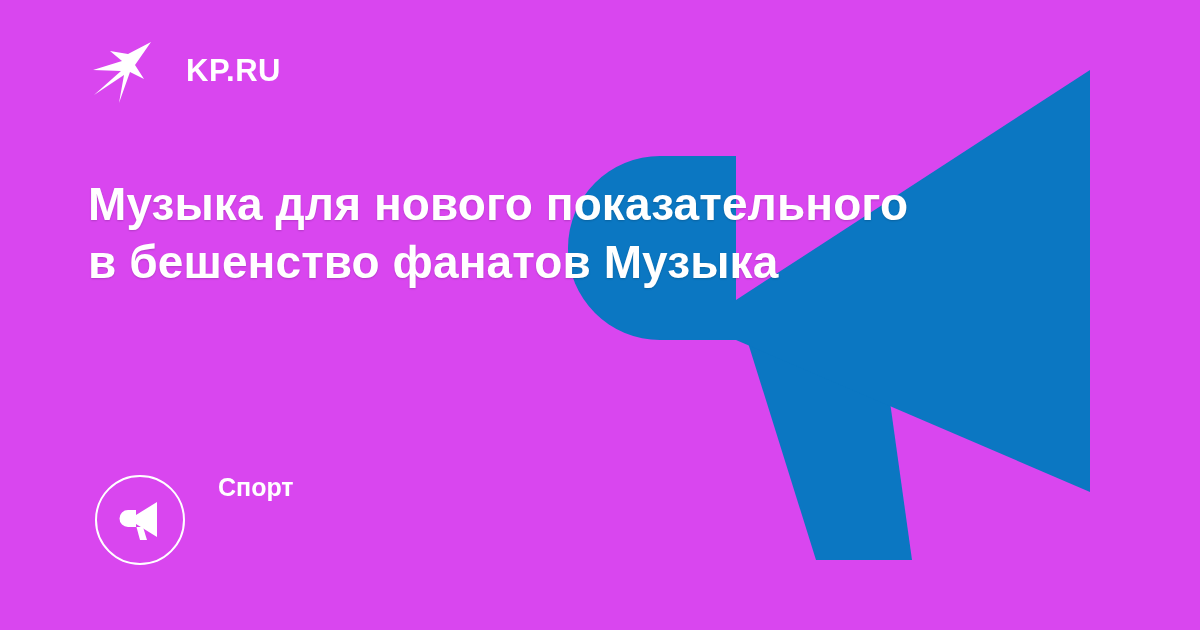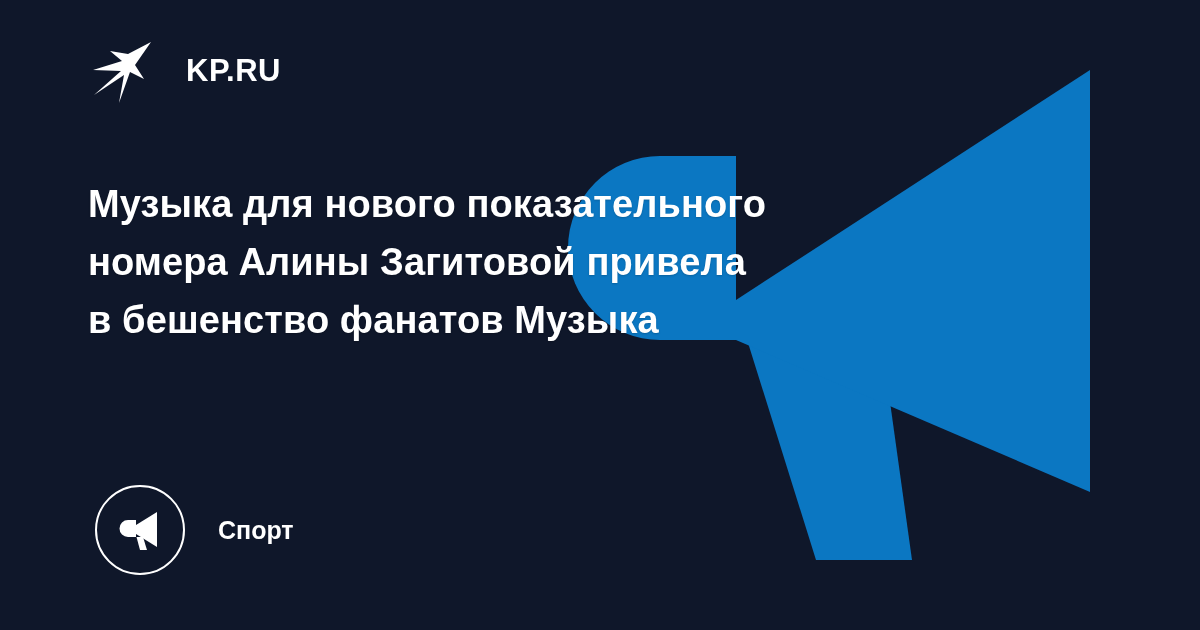--- a/index.html
+++ b/index.html
@@ -12,21 +12,21 @@
     height: 630px;
     overflow: hidden;
     font-family: "Liberation Sans", "DejaVu Sans", sans-serif;
     background: #0383cf;
   }
 
   .card {
     position: relative;
     width: 1200px;
     height: 630px;
-    background: #0f172a;
+    background: #d946ef;
     overflow: hidden;
   }
 
   
   .watermark {
     position: absolute;
     left: 0;
     top: 0;
     width: 1200px;
     height: 630px;
@@ -59,38 +59,37 @@
   }
 
   
   .headline {
     position: absolute;
     left: 88px;
     top: 175px;
     width: 900px;
     margin: 0;
     color: #ffffff;
-    font-size: 38px;
+    font-size: 46px;
     font-weight: bold;
     line-height: 58px;
     letter-spacing: 0.1px;
     text-shadow: 0 1px 2px rgba(0, 0, 0, 0.18);
   }
   .headline .hl-line {
     display: block;
     white-space: nowrap;
   }
 
   
   .category {
     position: absolute;
     left: 95px;
-    top: 485px;
+    top: 475px;
     display: flex;
-    align-items: center;
     height: 90px;
   }
   .category-circle {
     width: 90px;
     height: 90px;
     border: 2px solid #ffffff;
     border-radius: 50%;
     box-sizing: border-box;
     display: flex;
     align-items: center;
@@ -131,21 +130,20 @@
     <svg class="logo-bird" viewBox="0 0 72 72" xmlns="http://www.w3.org/2000/svg" aria-hidden="true">
       <g fill="#ffffff">
         <path d="M63 8 L40 20 L22 17 L34 27 L5 36 L33 37 L6 61 L36 41 L31 69 L42 38 L56 45 L47 31 Z"></path>
       </g>
     </svg>
     <div class="logo-wordmark">KP.RU</div>
   </div>
 
   <h1 class="headline">
     <span class="hl-line">Музыка для нового показательного</span>
-    <span class="hl-line">номера Алины Загитовой привела</span>
     <span class="hl-line">в бешенство фанатов Музыка</span>
   </h1>
 
   <div class="category">
     <div class="category-circle">
       <svg class="category-icon" viewBox="0 0 48 48" xmlns="http://www.w3.org/2000/svg" aria-hidden="true">
         <g fill="#ffffff">
           <path d="M20 14 H12 a8.5 8.5 0 0 0 0 17 h8 Z"></path>
           <path d="M20.5 31 L27 31 L31 44 L24 44 Z"></path>
           <path d="M41 6 L20 19 L20 28 L41 41 Z"></path>

